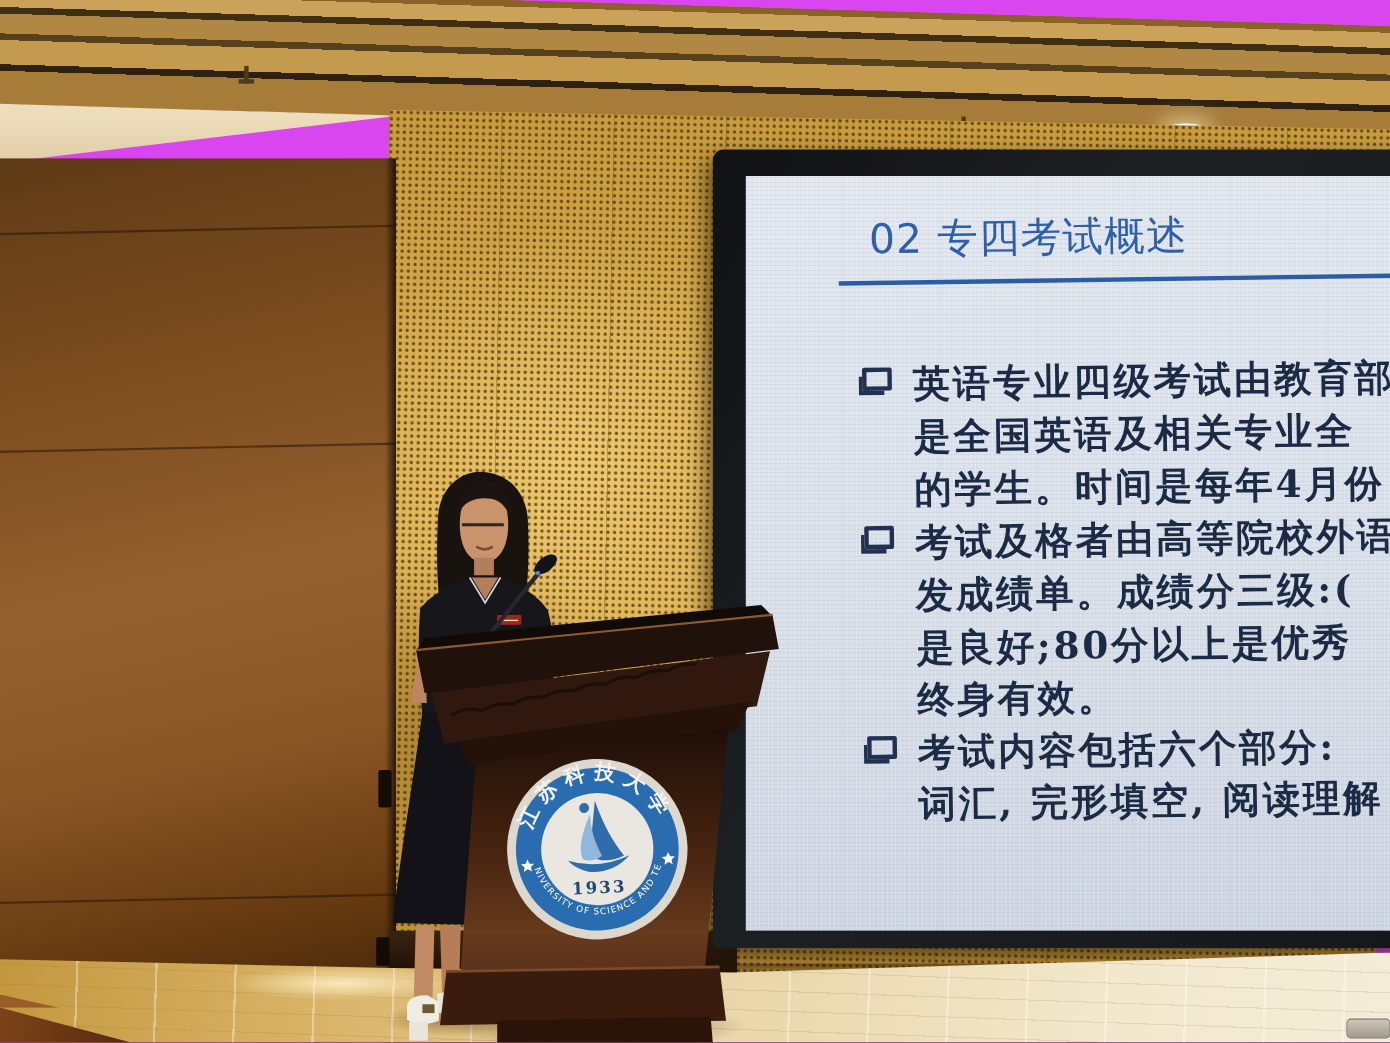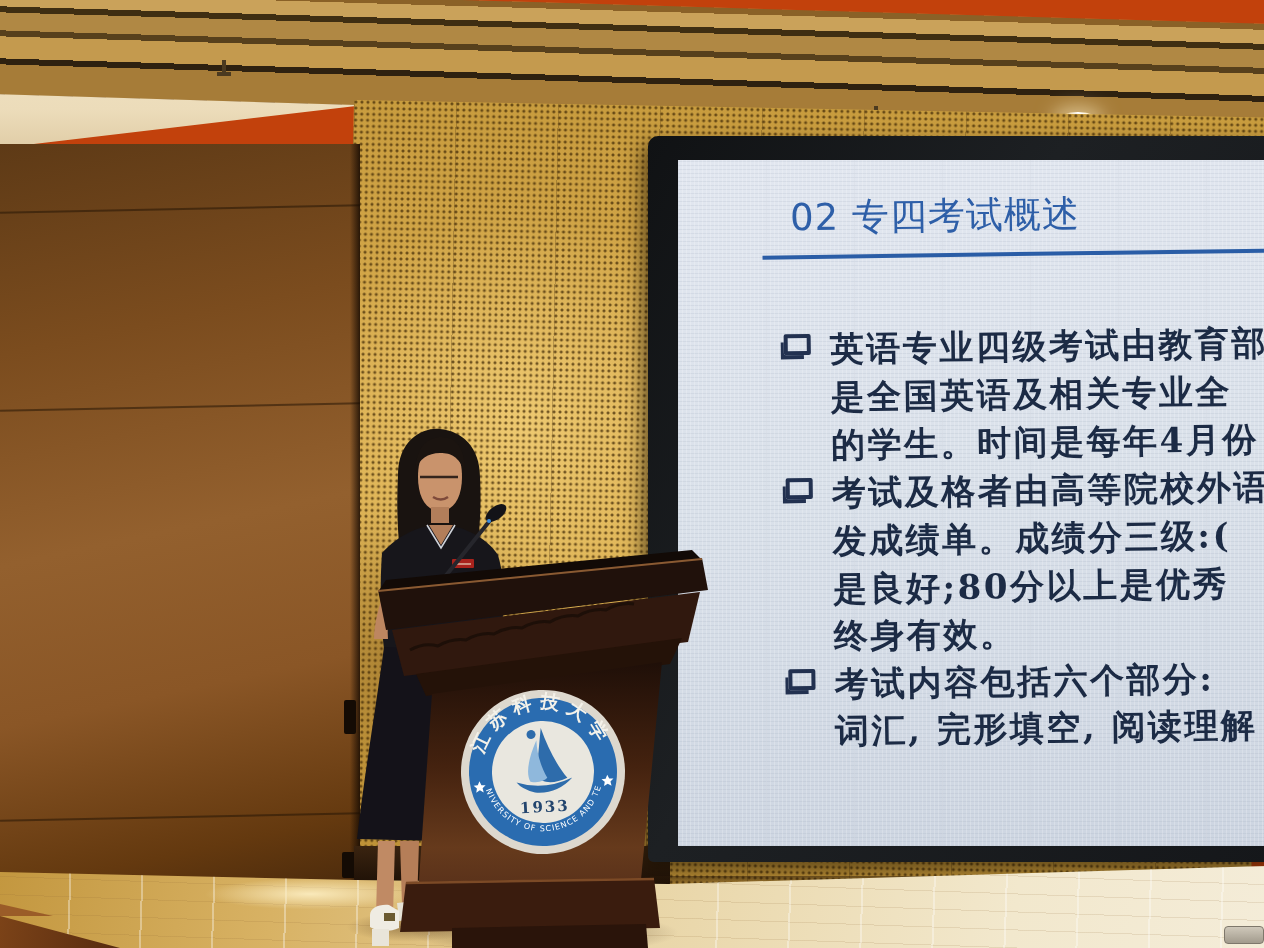--- a/index.html
+++ b/index.html
@@ -1,19 +1,19 @@
 <!DOCTYPE html>
 <html><head>
 <meta charset="utf-8">
 <style>
   html,body{margin:0;padding:0;background:#000;}
   #stage{
     position:relative;width:1264px;height:948px;overflow:hidden;
     font-family:"DejaVu Sans","Liberation Sans",sans-serif;
-    background:#c2410c;
+    background:#d946ef;
   }
   #stage *{position:absolute;box-sizing:border-box;}
 
   
   .soffit{
     left:0;top:0;width:1264px;height:200px;
     background:linear-gradient(180deg,#f3e6c9 0%,#ecdcba 55%,#d9c49c 85%,#c4ac82 100%);
     clip-path:polygon(0px 48px,1264px 86px,1264px 168px,655px 130px,356px 106px,0px 148px);
   }
   .beams{

